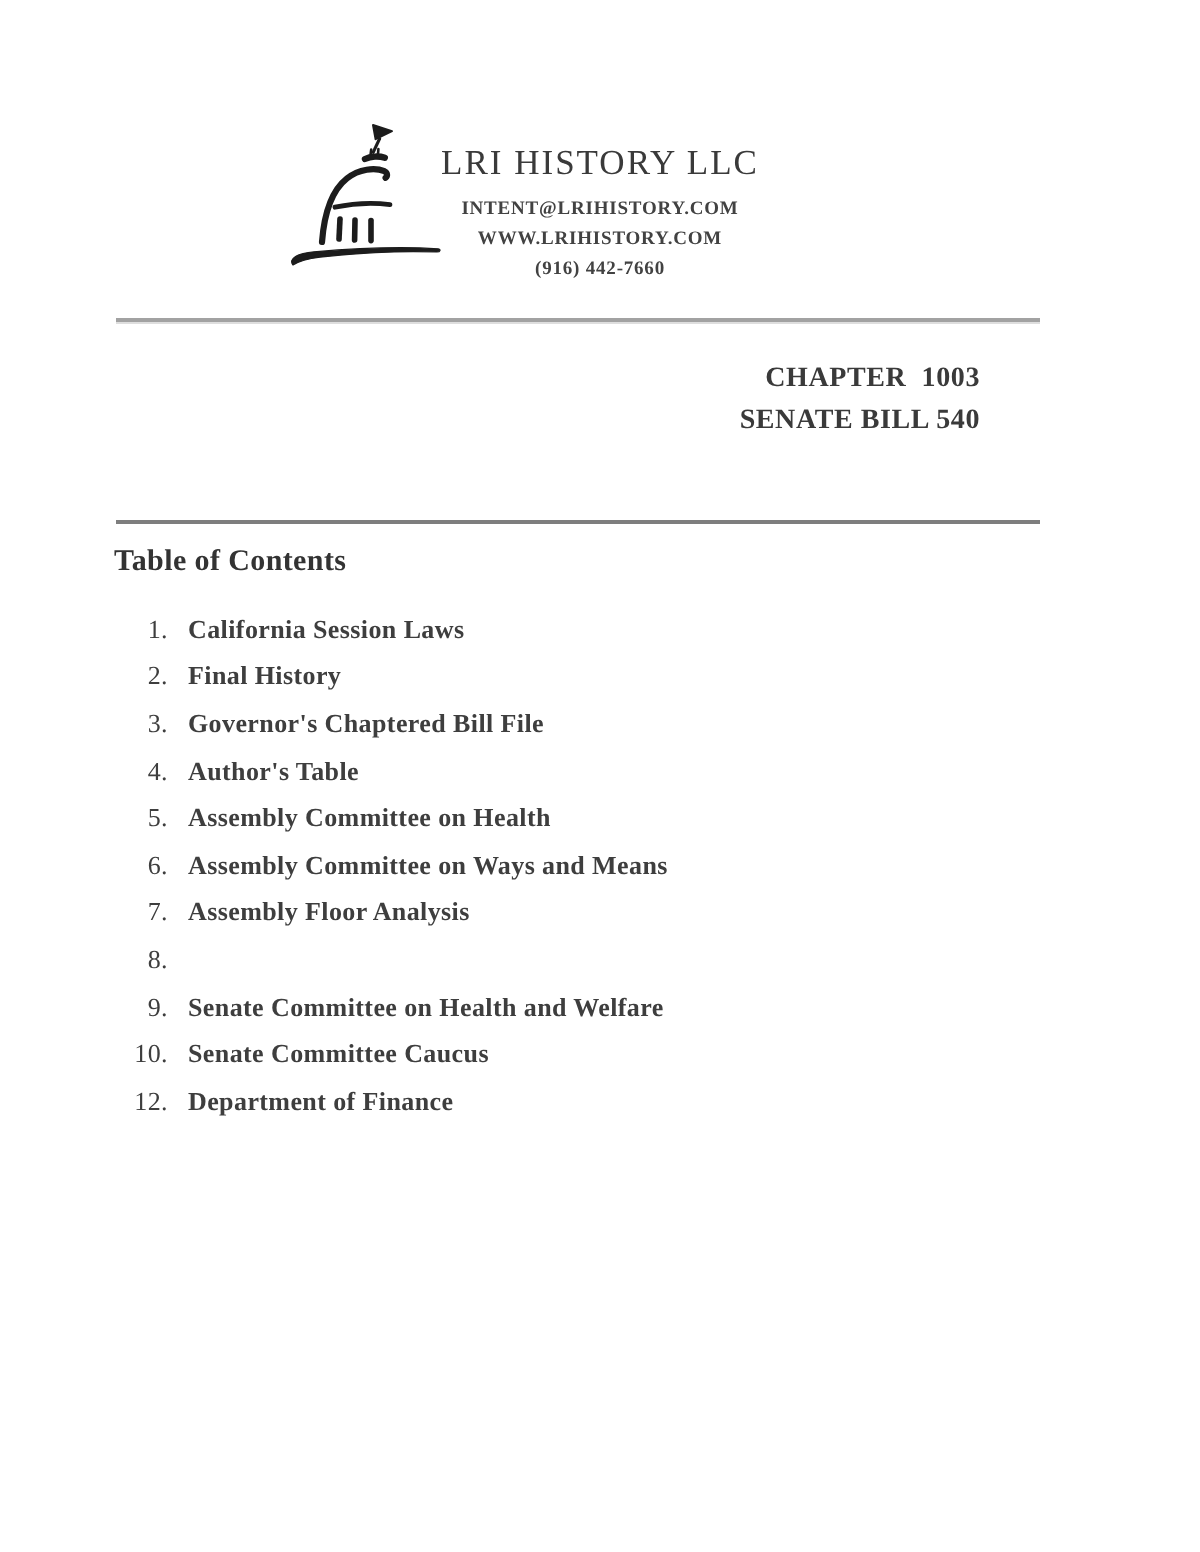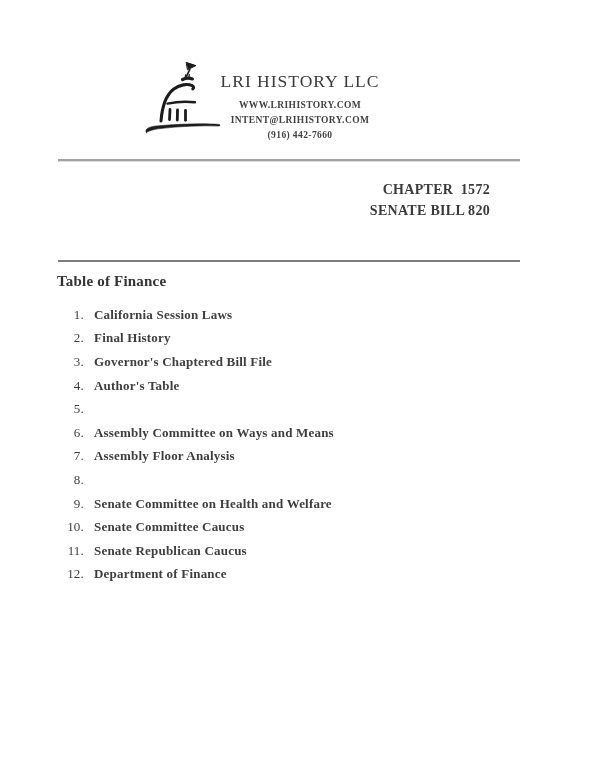--- a/index.html
+++ b/index.html
@@ -139,55 +139,56 @@
       <path d="M 27 51.5 L 26.5 61.5" stroke-width="2.8"></path>
       <path d="M 34.5 52 L 34.3 62" stroke-width="2.8"></path>
       <path d="M 42.5 52.3 L 42.5 62.3" stroke-width="2.8"></path>
 
       <path d="M 3.5 74.5 C 1 71.5 5.5 68.6 14 67.9 C 36 66 59 65.2 76 66.4 C 77.5 66.6 77.3 68 75.5 68 C 57 67.4 36.5 68.3 17 70.6 C 10 71.5 6 72.9 3.5 74.5 Z" fill="#1c1c1c" stroke-width="0.6"></path>
     </g>
   </svg>
 
   <div class="header-text">
     <div class="company-name">LRI HISTORY LLC</div>
+    <div class="contact-line">INTENT@LRIHISTORY.COM</div>
     <div class="contact-line">WWW.LRIHISTORY.COM</div>
-    <div class="contact-line">INTENT@LRIHISTORY.COM</div>
     <div class="contact-line">(916) 442-7660</div>
   </div>
 
   <div class="divider divider-top"></div>
 
   <div class="reference">
-    <div class="ref-line">CHAPTER  1572</div>
-    <div class="ref-line">SENATE BILL 820</div>
+    <div class="ref-line">CHAPTER  1003</div>
+    <div class="ref-line">SENATE BILL 540</div>
   </div>
 
   <div class="divider divider-bottom"></div>
 
-  <div class="toc-heading">Table of Finance</div>
+  <div class="toc-heading">Table of Contents</div>
 
   <div class="toc-list">
     <div class="toc-item">
       <span class="toc-num">1.</span>
       <span class="toc-label">California Session Laws</span>
     </div>
     <div class="toc-item">
       <span class="toc-num">2.</span>
       <span class="toc-label">Final History</span>
     </div>
     <div class="toc-item">
       <span class="toc-num">3.</span>
       <span class="toc-label">Governor's Chaptered Bill File</span>
     </div>
     <div class="toc-item">
       <span class="toc-num">4.</span>
       <span class="toc-label">Author's Table</span>
     </div>
     <div class="toc-item">
       <span class="toc-num">5.</span>
+      <span class="toc-label">Assembly Committee on Health</span>
     </div>
     <div class="toc-item">
       <span class="toc-num">6.</span>
       <span class="toc-label">Assembly Committee on Ways and Means</span>
     </div>
     <div class="toc-item">
       <span class="toc-num">7.</span>
       <span class="toc-label">Assembly Floor Analysis</span>
     </div>
     <div class="toc-item">
@@ -195,22 +196,18 @@
     </div>
     <div class="toc-item">
       <span class="toc-num">9.</span>
       <span class="toc-label">Senate Committee on Health and Welfare</span>
     </div>
     <div class="toc-item">
       <span class="toc-num">10.</span>
       <span class="toc-label">Senate Committee Caucus</span>
     </div>
     <div class="toc-item">
-      <span class="toc-num">11.</span>
-      <span class="toc-label">Senate Republican Caucus</span>
-    </div>
-    <div class="toc-item">
       <span class="toc-num">12.</span>
       <span class="toc-label">Department of Finance</span>
     </div>
   </div>
 
 </div>
 
 </body></html>

